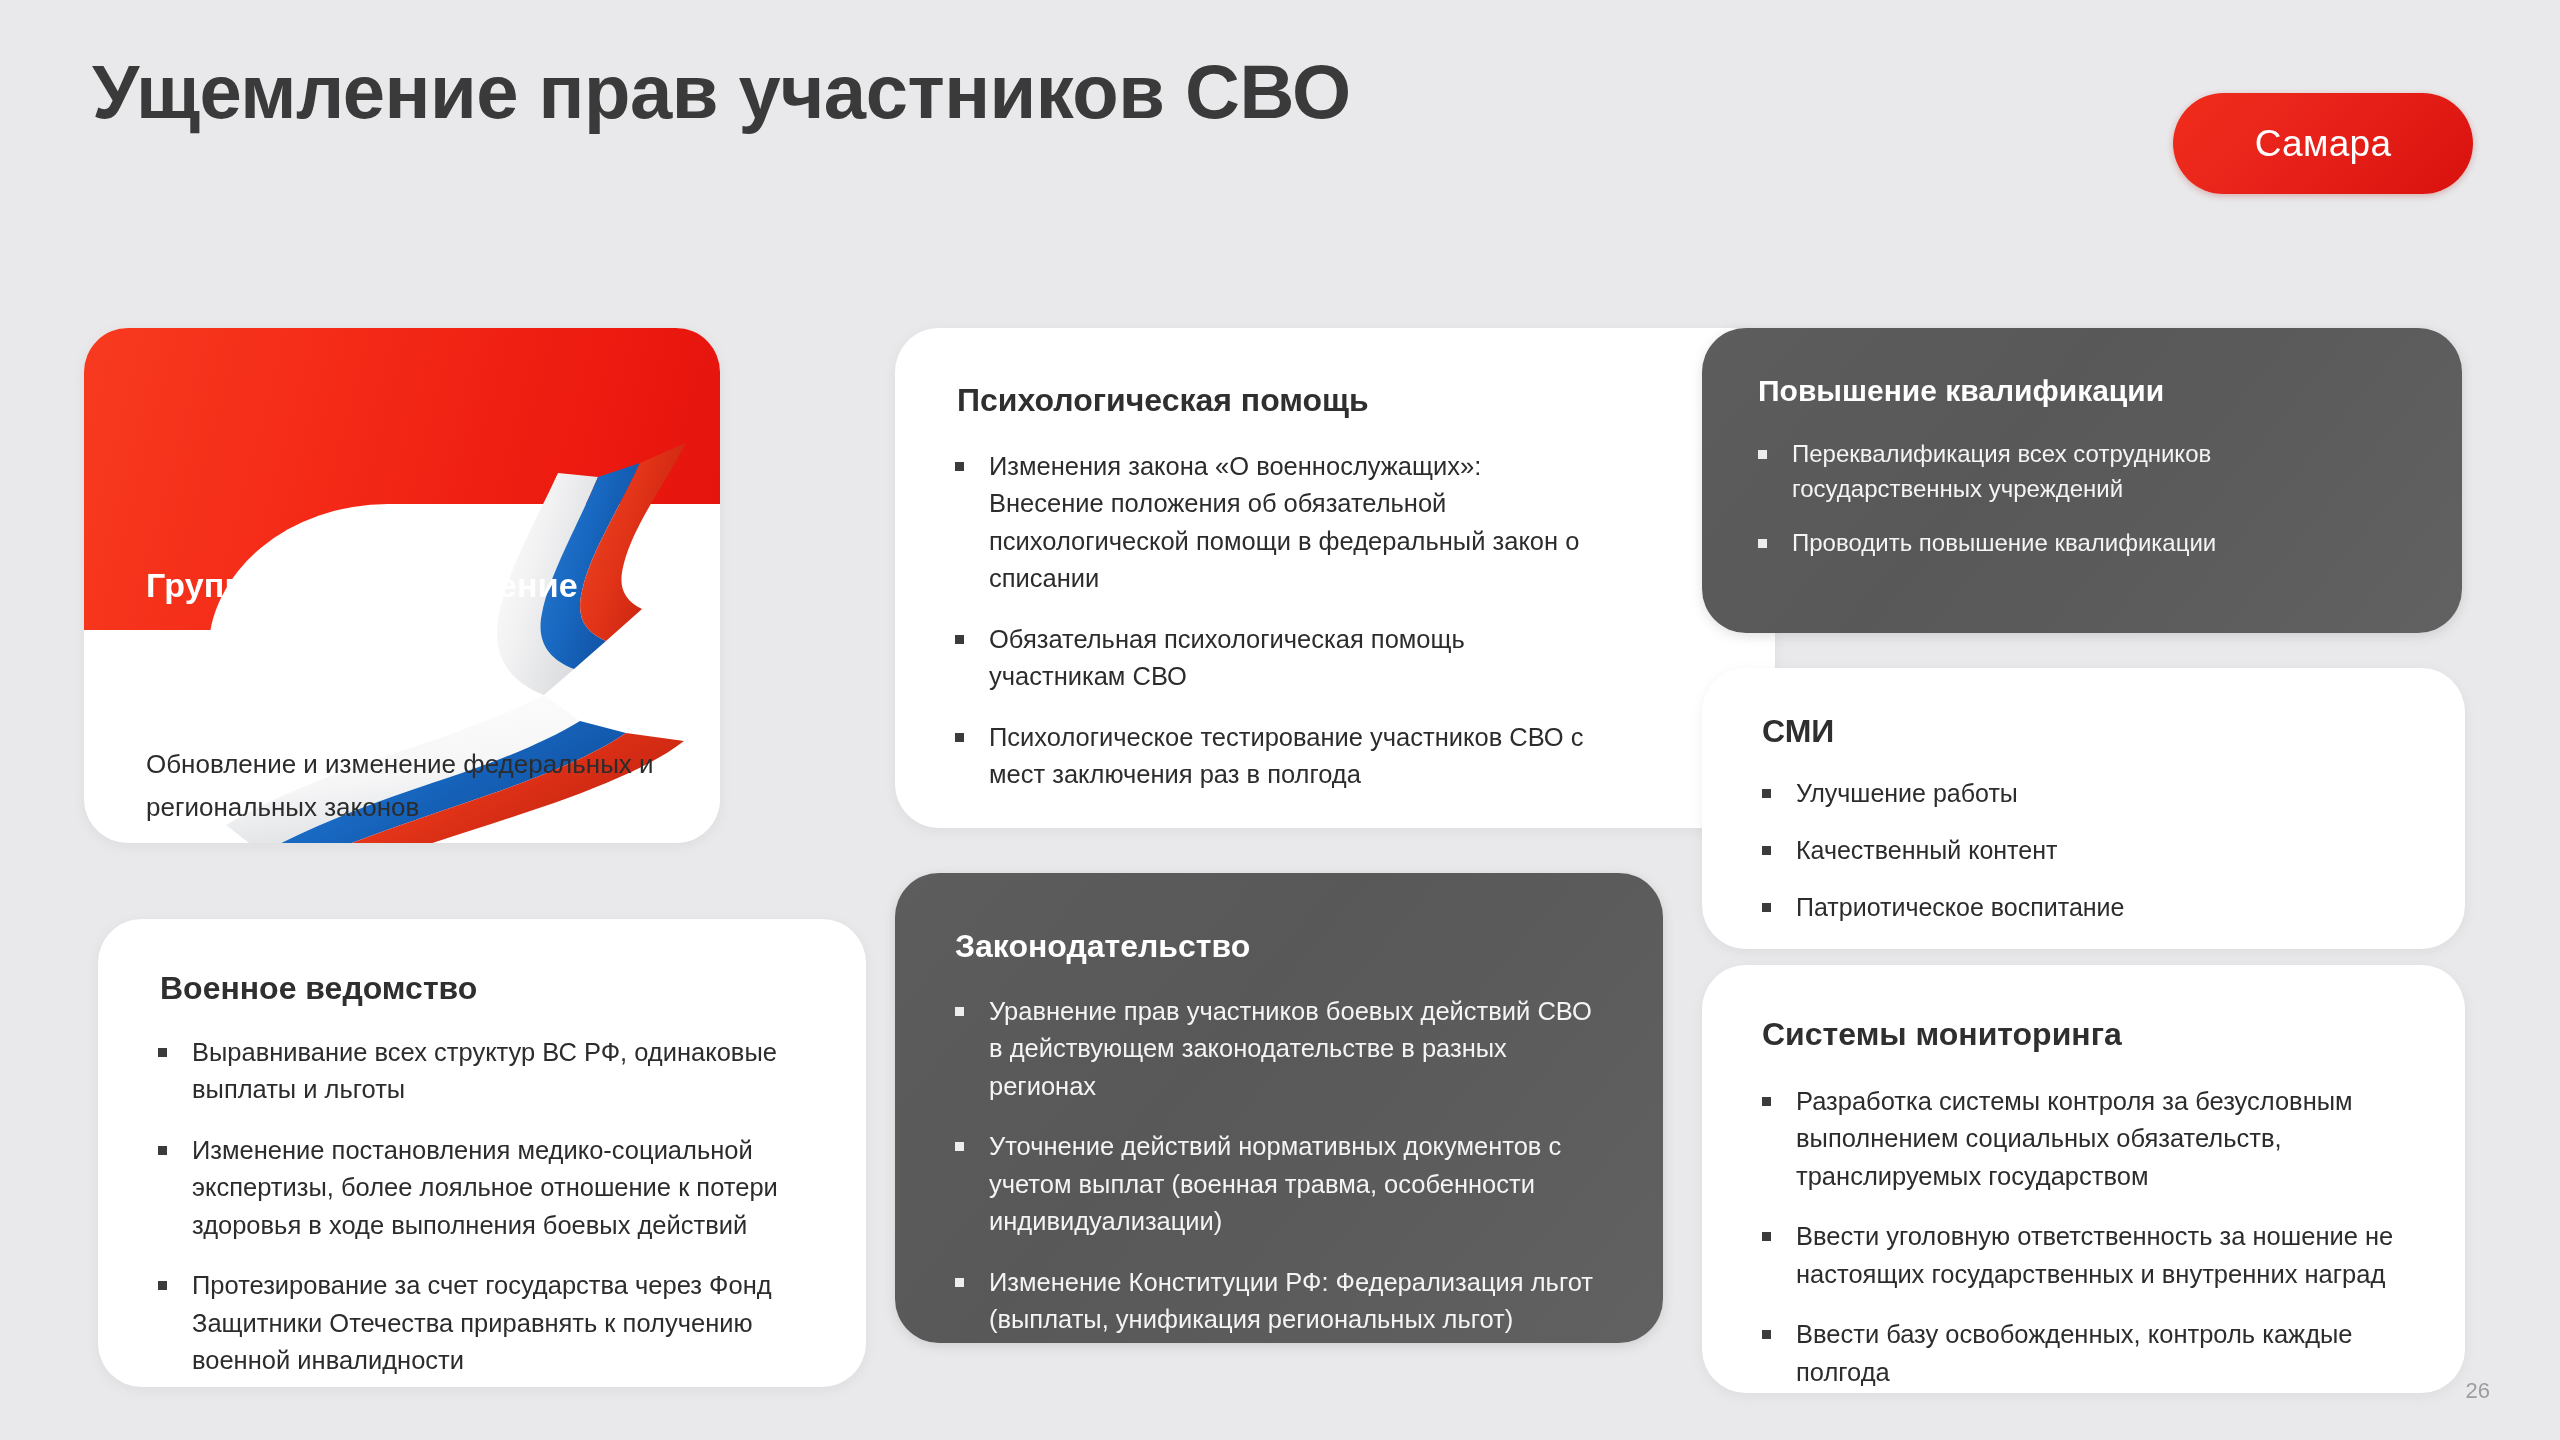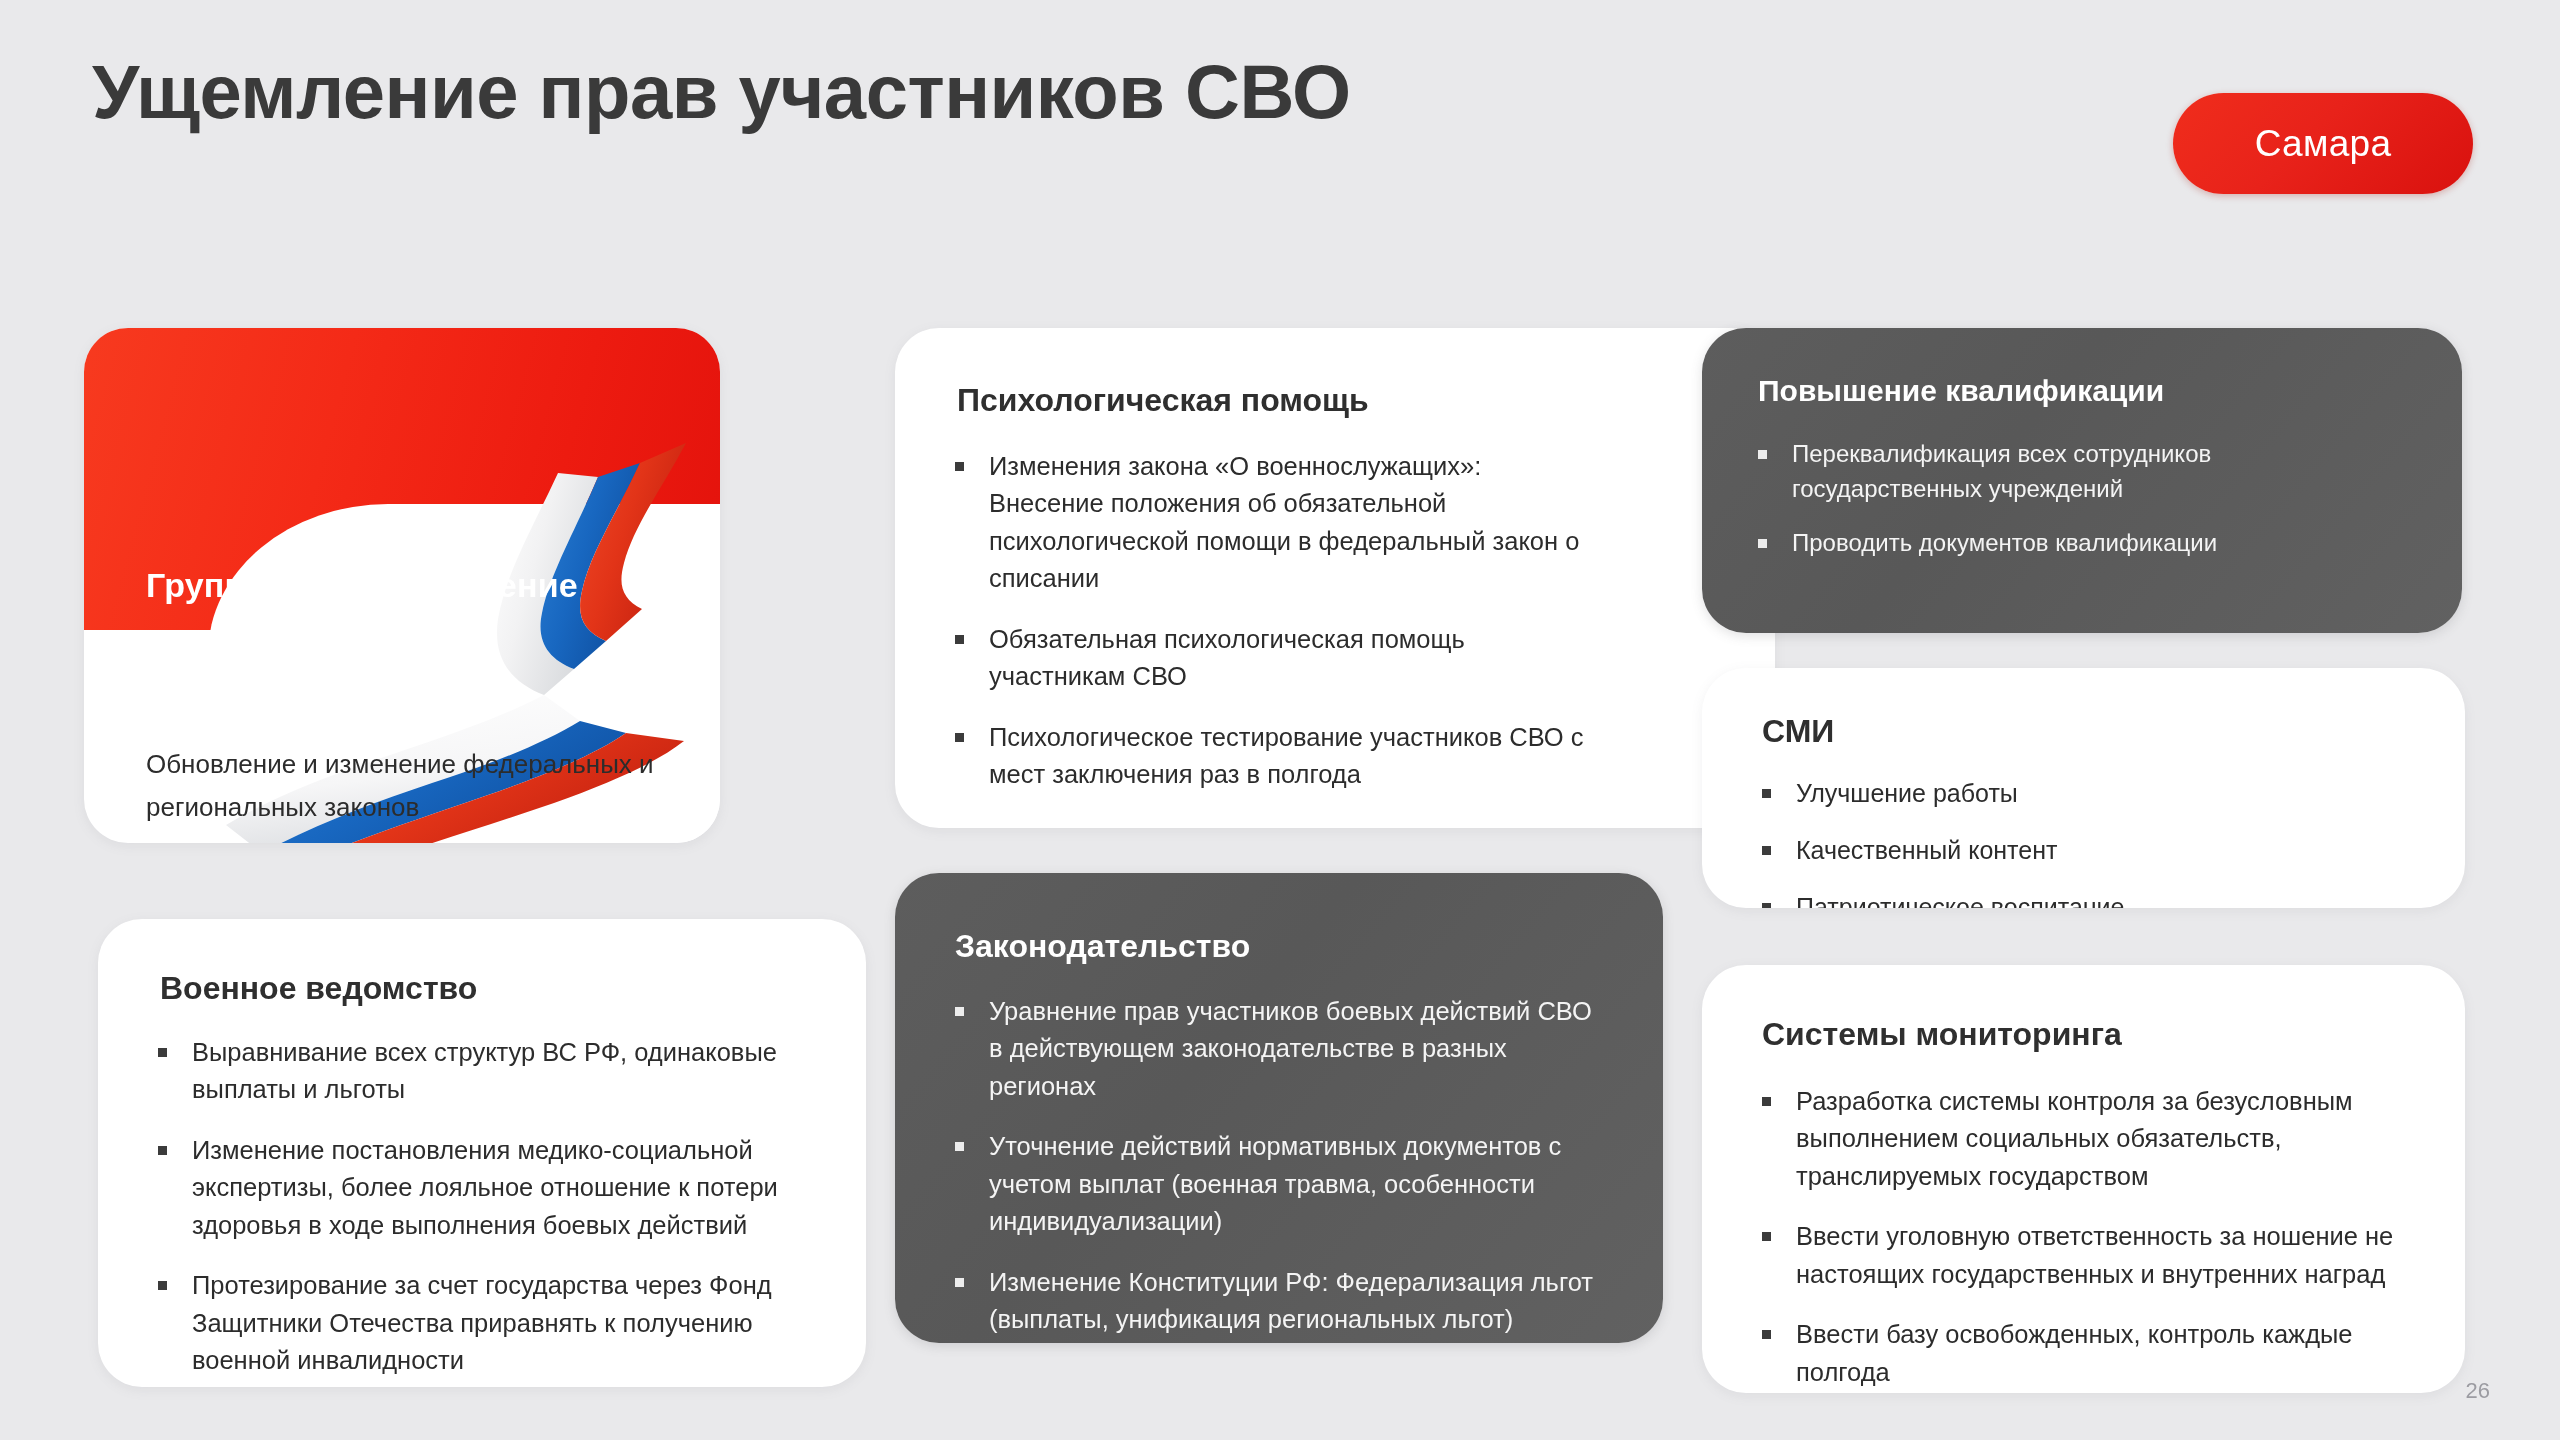--- a/index.html
+++ b/index.html
@@ -177,21 +177,21 @@
   }
   #card-qual .card-title { position: absolute; left: 56px; top: 45px; font-size: 30px; }
   #card-qual ul.bullets  { position: absolute; left: 52px; top: 108px; width: 630px; }
   #card-qual ul.bullets li { font-size: 24px; margin-bottom: 18px; }
 
   
   #card-smi {
     left: 1702px;
     top: 668px;
     width: 763px;
-    height: 240px;
+    height: 281px;
   }
   #card-smi .card-title { position: absolute; left: 60px; top: 44px; }
   #card-smi ul.bullets  { position: absolute; left: 56px; top: 107px; width: 630px; }
   #card-smi ul.bullets li { margin-bottom: 20px; font-size: 25px; }
 
   
   #card-military {
     left: 98px;
     top: 875px;
     width: 768px;
@@ -295,21 +295,21 @@
       <li><span class="bullet-mark"></span><span>Изменения закона «О военнослужащих»: Внесение положения об обязательной психологической помощи в федеральный закон о списании</span></li>
       <li><span class="bullet-mark"></span><span>Обязательная психологическая помощь участникам СВО</span></li>
       <li><span class="bullet-mark"></span><span>Психологическое тестирование участников СВО с мест заключения раз в полгода</span></li>
     </ul>
   </div>
 
   <div class="card gray" id="card-qual">
     <div class="card-title">Повышение квалификации</div>
     <ul class="bullets">
       <li><span class="bullet-mark"></span><span>Переквалификация всех сотрудников государственных учреждений</span></li>
-      <li><span class="bullet-mark"></span><span>Проводить документов квалификации</span></li>
+      <li><span class="bullet-mark"></span><span>Проводить повышение квалификации</span></li>
     </ul>
   </div>
 
   <div class="card white" id="card-smi">
     <div class="card-title">СМИ</div>
     <ul class="bullets">
       <li><span class="bullet-mark"></span><span>Улучшение работы</span></li>
       <li><span class="bullet-mark"></span><span>Качественный контент</span></li>
       <li><span class="bullet-mark"></span><span>Патриотическое воспитание</span></li>
     </ul>

